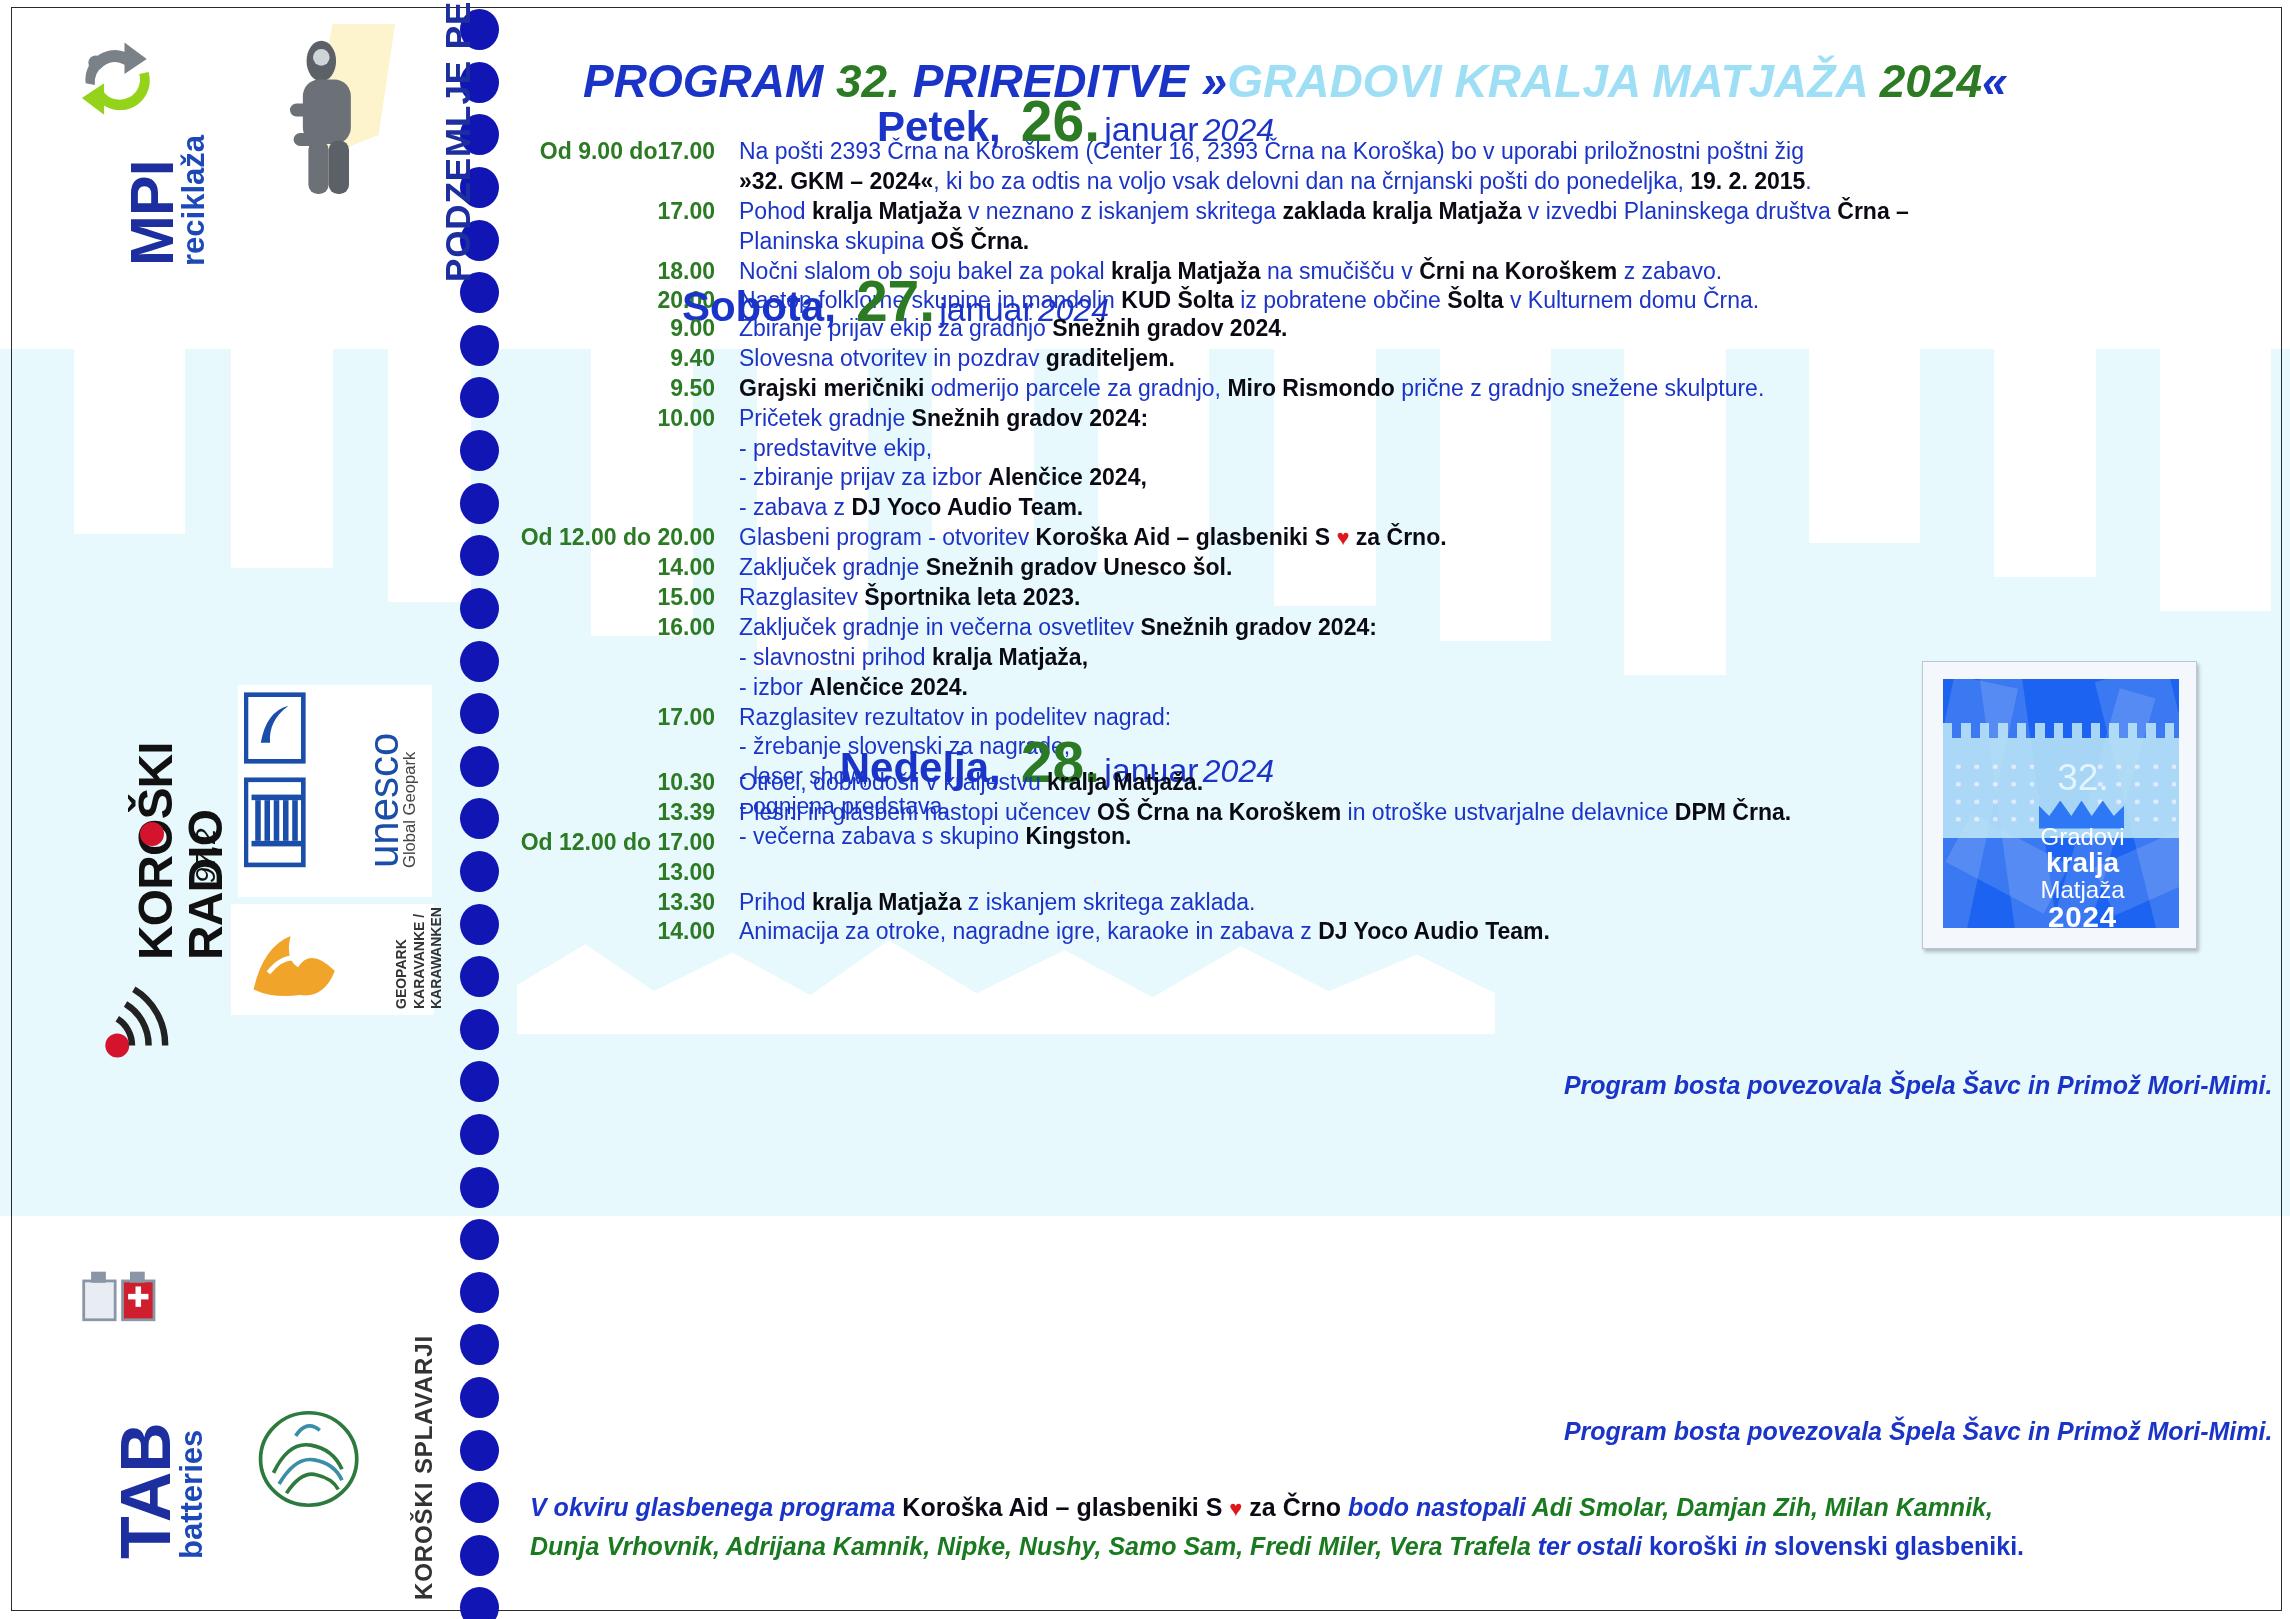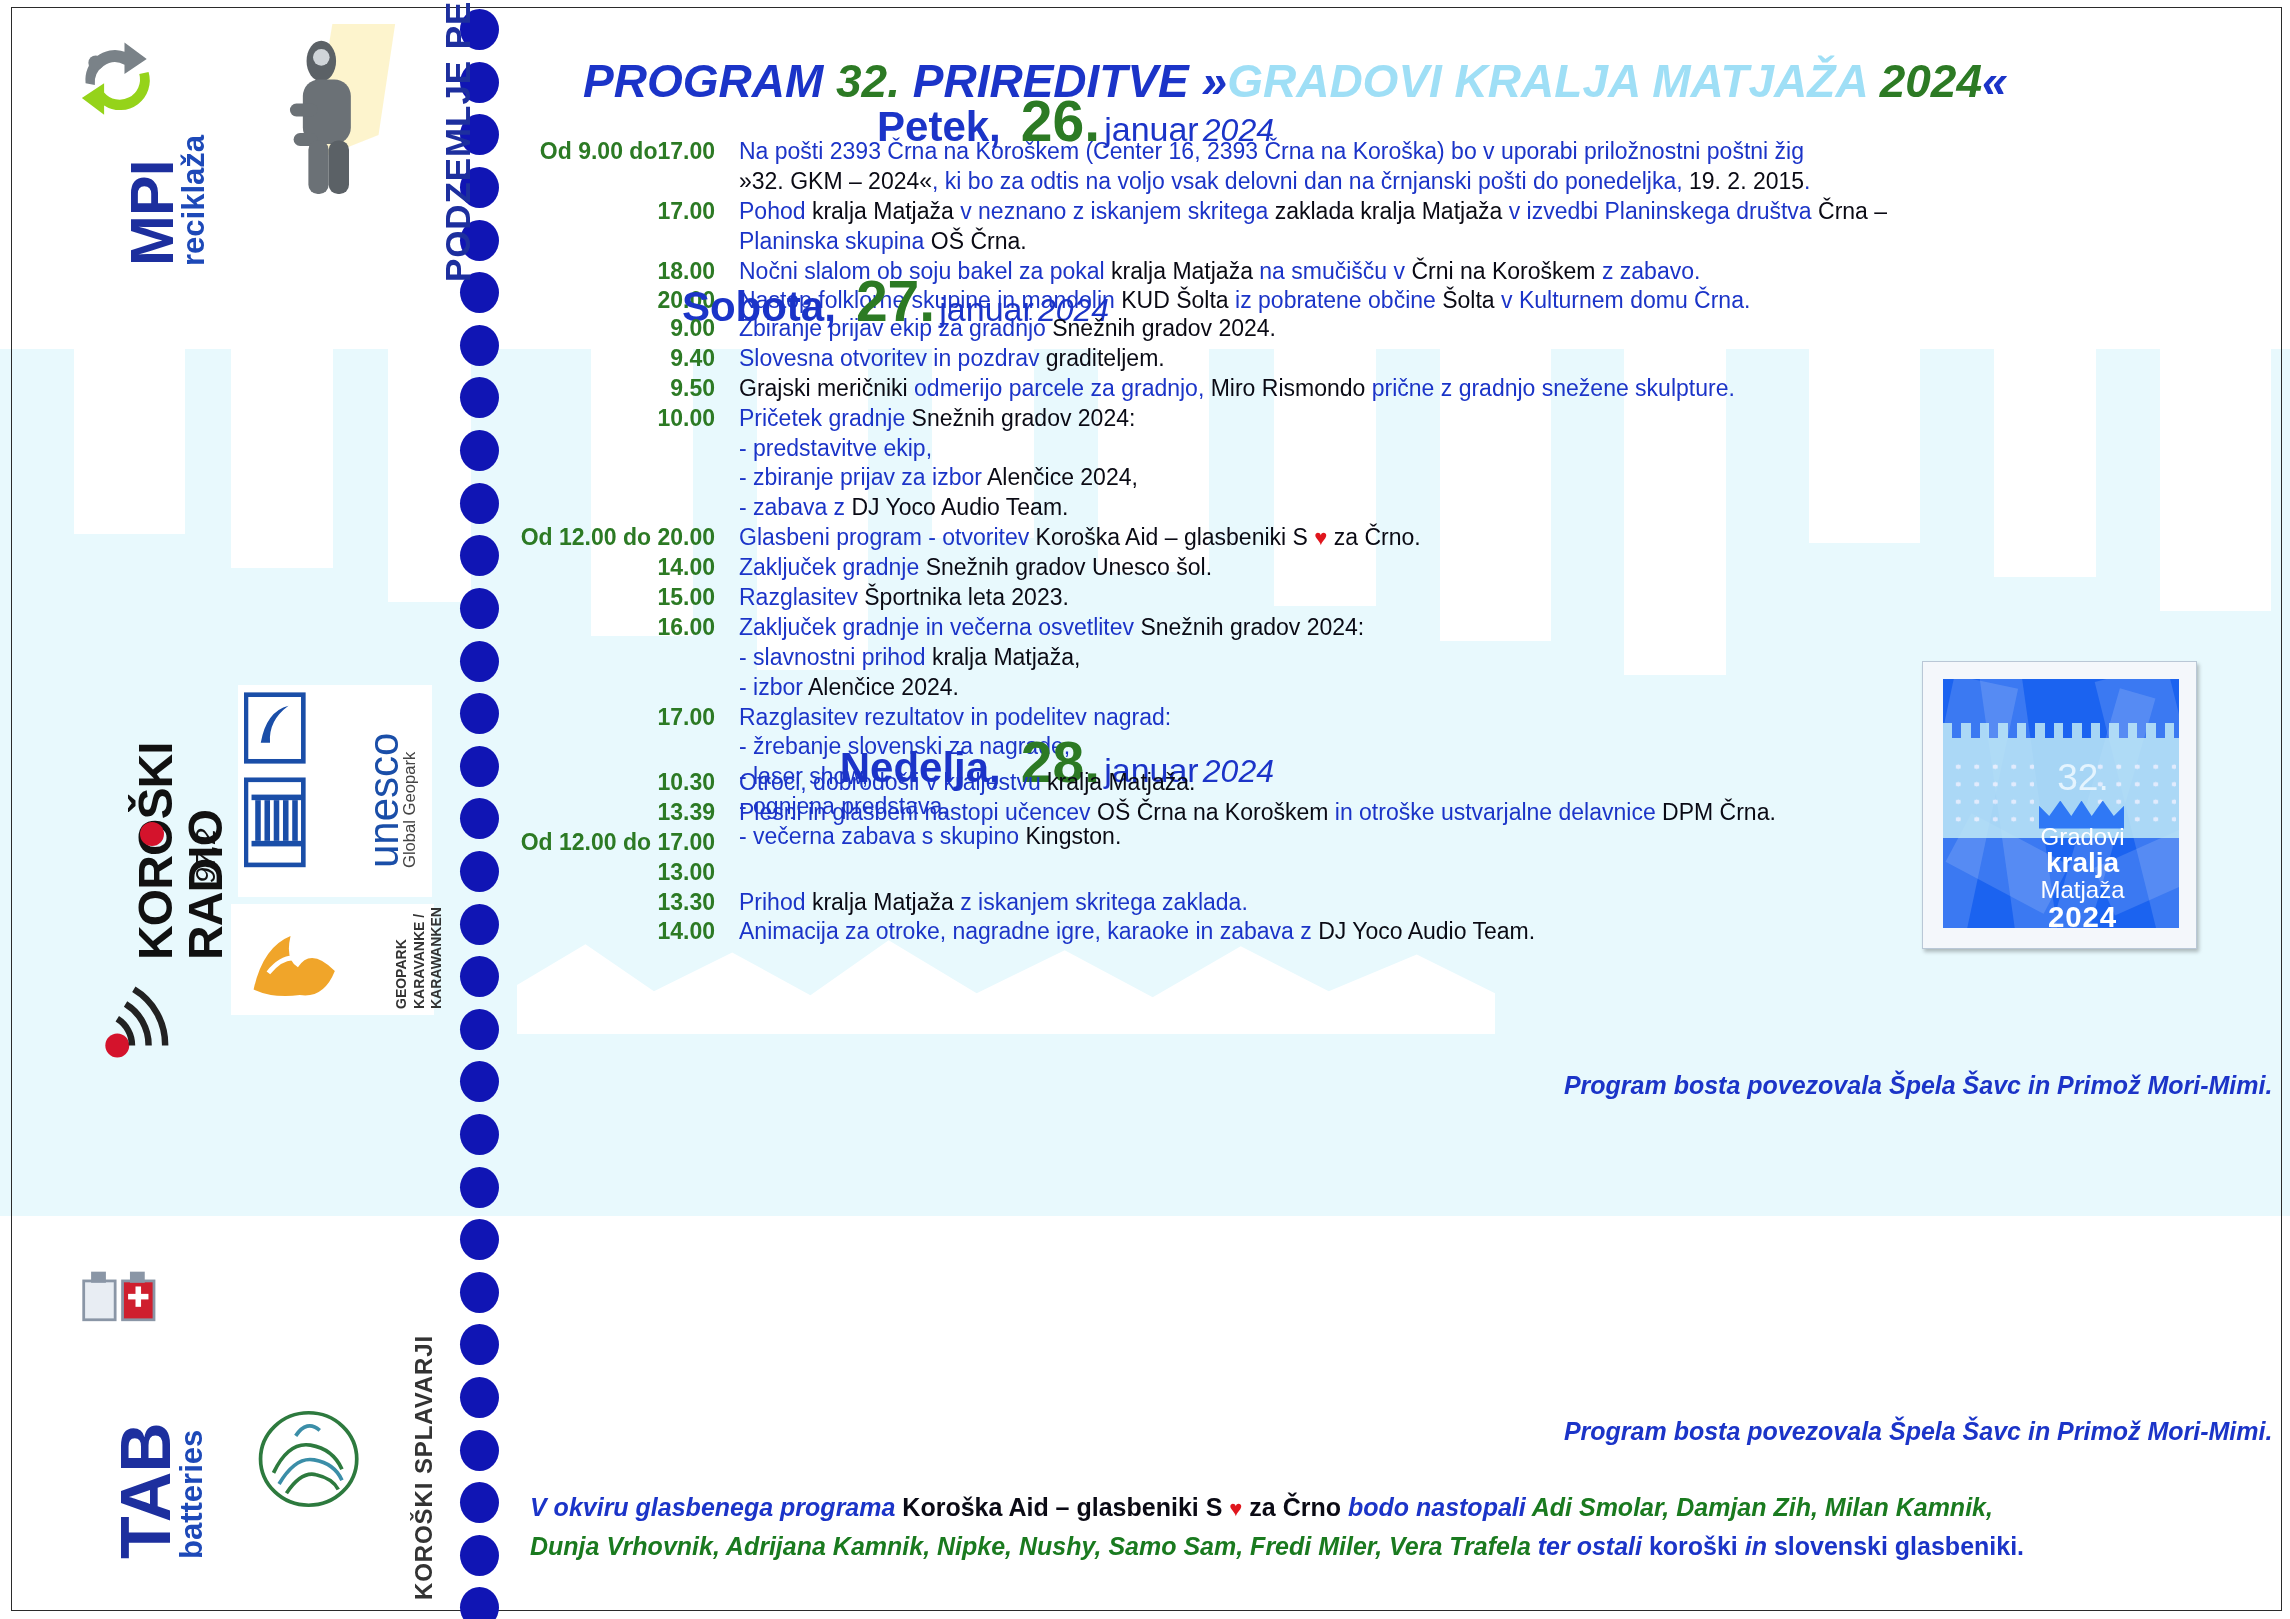--- a/index.html
+++ b/index.html
@@ -49,21 +49,21 @@
   .dayhdr .yr    { font-size:32px; font-style:italic; color:#1b34c8; }
 
   
   .rows { position:absolute; left:0; width:1772px; }
   .row  { display:flex; align-items:flex-start; line-height:1.30; }
   .tcell {
     width:222px; min-width:222px; text-align:right; padding-right:24px;
     color:#2c7a24; font-weight:bold; font-size:23px; white-space:nowrap;
   }
   .dcell { color:#1b34c8; font-size:23px; }
-  .dcell b { color:#0a0a14; font-weight:normal; }
+  .dcell b { color:#0a0a14; font-weight:bold; }
   .sub { padding-left:0px; }
 
   .heart { color:#e0161d; font-size:22px; }
 
   .moderators { position:absolute; right:16.6px; font-style:italic; font-weight:bold;
                 font-size:25px; color:#1b34c8; white-space:nowrap; }
 
   
   .footer { position:absolute; left:13px; top:1488px; width:1754px;
             font-size:25px; font-style:italic; font-weight:bold; line-height:1.55; }

